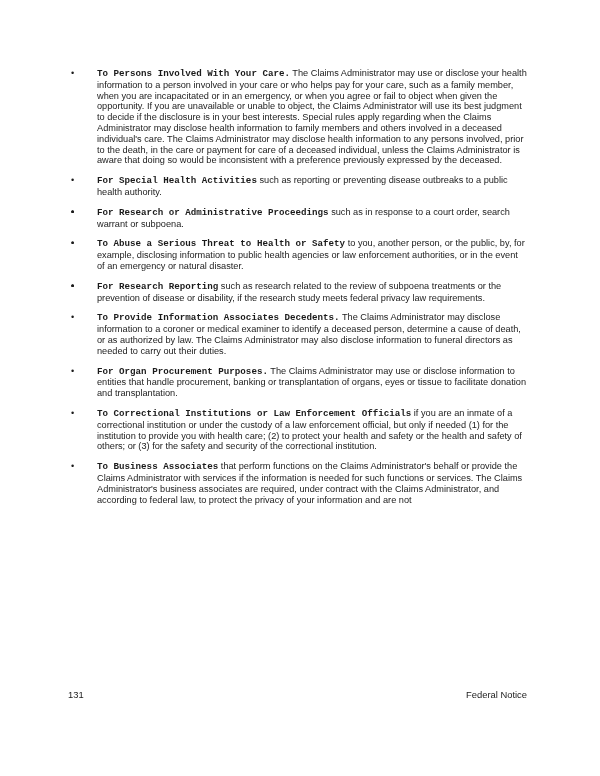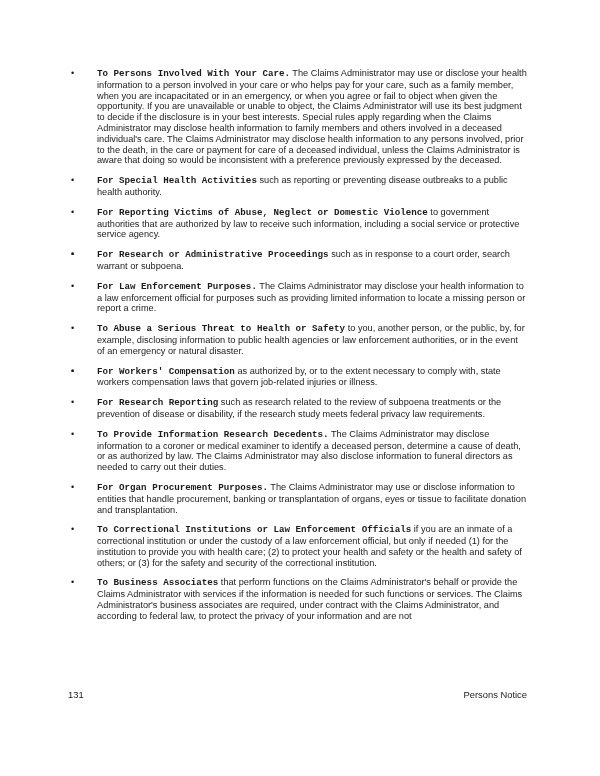--- a/index.html
+++ b/index.html
@@ -66,73 +66,70 @@
     <span class="para"><b class="lead">To Persons Involved With Your Care.</b><span class="body"> The Claims Administrator may use or disclose your health information to a person involved in your care or who helps pay for your care, such as a family member, when you are incapacitated or in an emergency, or when you agree or fail to object when given the opportunity. If you are unavailable or unable to object, the Claims Administrator will use its best judgment to decide if the disclosure is in your best interests. Special rules apply regarding when the Claims Administrator may disclose health information to family members and others involved in a deceased individual's care. The Claims Administrator may disclose health information to any persons involved, prior to the death, in the care or payment for care of a deceased individual, unless the Claims Administrator is aware that doing so would be inconsistent with a preference previously expressed by the deceased.</span></span>
   </div>
 
   <div class="item">
     <span class="bullet">•</span>
     <span class="para"><b class="lead">For Special Health Activities</b><span class="body"> such as reporting or preventing disease outbreaks to a public health authority.</span></span>
   </div>
 
   <div class="item">
     <span class="bullet">•</span>
-    <span class="para"><b class="lead">For Reporting Victims of Abuse, Neglect or Domestic Violence</b><span class="body"> to government authorities that are authorized by law to receive such information, including a social service or protective service agency.</span></span>
   </div>
 
   <div class="item">
     <span class="bullet">•</span>
   </div>
 
   <div class="item">
     <span class="bullet">•</span>
     <span class="para"><b class="lead">For Research or Administrative Proceedings</b><span class="body"> such as in response to a court order, search warrant or subpoena.</span></span>
   </div>
 
   <div class="item">
     <span class="bullet">•</span>
-    <span class="para"><b class="lead">For Law Enforcement Purposes.</b><span class="body"> The Claims Administrator may disclose your health information to a law enforcement official for purposes such as providing limited information to locate a missing person or report a crime.</span></span>
   </div>
 
   <div class="item">
     <span class="bullet">•</span>
     <span class="para"><b class="lead">To Abuse a Serious Threat to Health or Safety</b><span class="body"> to you, another person, or the public, by, for example, disclosing information to public health agencies or law enforcement authorities, or in the event of an emergency or natural disaster.</span></span>
   </div>
 
   <div class="item">
     <span class="bullet">•</span>
   </div>
 
   <div class="item">
     <span class="bullet">•</span>
-    <span class="para"><b class="lead">For Workers' Compensation</b><span class="body"> as authorized by, or to the extent necessary to comply with, state workers compensation laws that govern job-related injuries or illness.</span></span>
   </div>
 
   <div class="item">
     <span class="bullet">•</span>
     <span class="para"><b class="lead">For Research Reporting</b><span class="body"> such as research related to the review of subpoena treatments or the prevention of disease or disability, if the research study meets federal privacy law requirements.</span></span>
   </div>
 
   <div class="item">
     <span class="bullet">•</span>
-    <span class="para"><b class="lead">To Provide Information Research Decedents.</b><span class="body"> The Claims Administrator may disclose information to a coroner or medical examiner to identify a deceased person, determine a cause of death, or as authorized by law. The Claims Administrator may also disclose information to funeral directors as needed to carry out their duties.</span></span>
+    <span class="para"><b class="lead">To Provide Information Associates Decedents.</b><span class="body"> The Claims Administrator may disclose information to a coroner or medical examiner to identify a deceased person, determine a cause of death, or as authorized by law. The Claims Administrator may also disclose information to funeral directors as needed to carry out their duties.</span></span>
   </div>
 
   <div class="item">
     <span class="bullet">•</span>
     <span class="para"><b class="lead">For Organ Procurement Purposes.</b><span class="body"> The Claims Administrator may use or disclose information to entities that handle procurement, banking or transplantation of organs, eyes or tissue to facilitate donation and transplantation.</span></span>
   </div>
 
   <div class="item">
     <span class="bullet">•</span>
     <span class="para"><b class="lead">To Correctional Institutions or Law Enforcement Officials</b><span class="body"> if you are an inmate of a correctional institution or under the custody of a law enforcement official, but only if needed (1) for the institution to provide you with health care; (2) to protect your health and safety or the health and safety of others; or (3) for the safety and security of the correctional institution.</span></span>
   </div>
 
   <div class="item">
     <span class="bullet">•</span>
     <span class="para"><b class="lead">To Business Associates</b><span class="body"> that perform functions on the Claims Administrator's behalf or provide the Claims Administrator with services if the information is needed for such functions or services. The Claims Administrator's business associates are required, under contract with the Claims Administrator, and according to federal law, to protect the privacy of your information and are not</span></span>
   </div>
 </div>
   <div class="page-footer">
     <span>131</span>
-    <span>Persons Notice</span>
+    <span>Federal Notice</span>
   </div>
 </div>
 
 </body></html>

